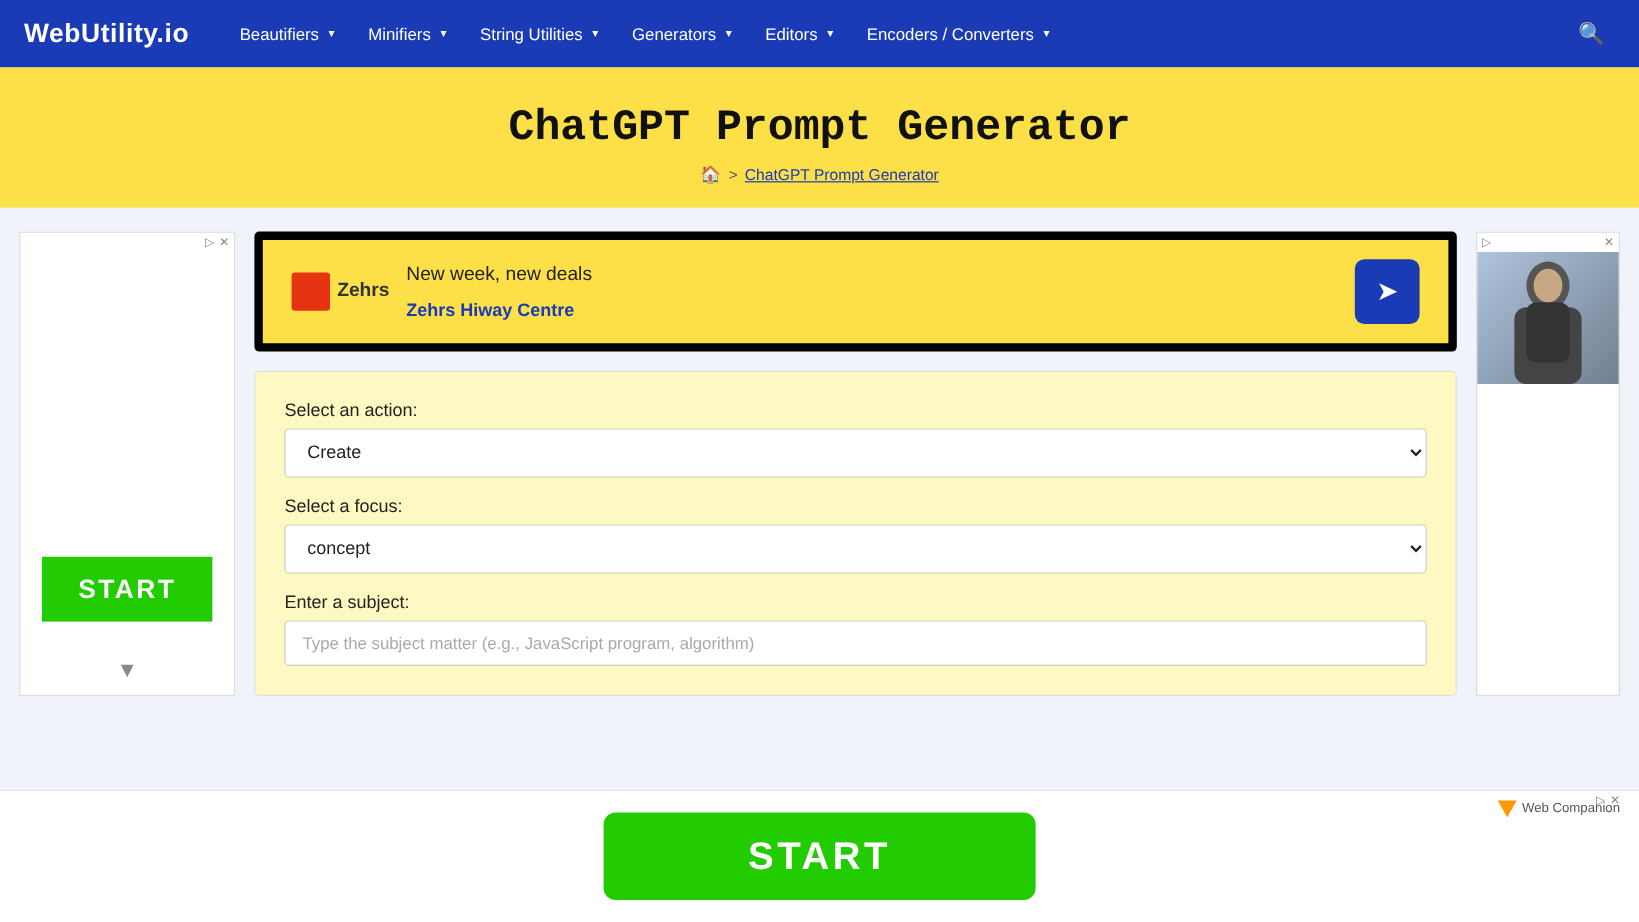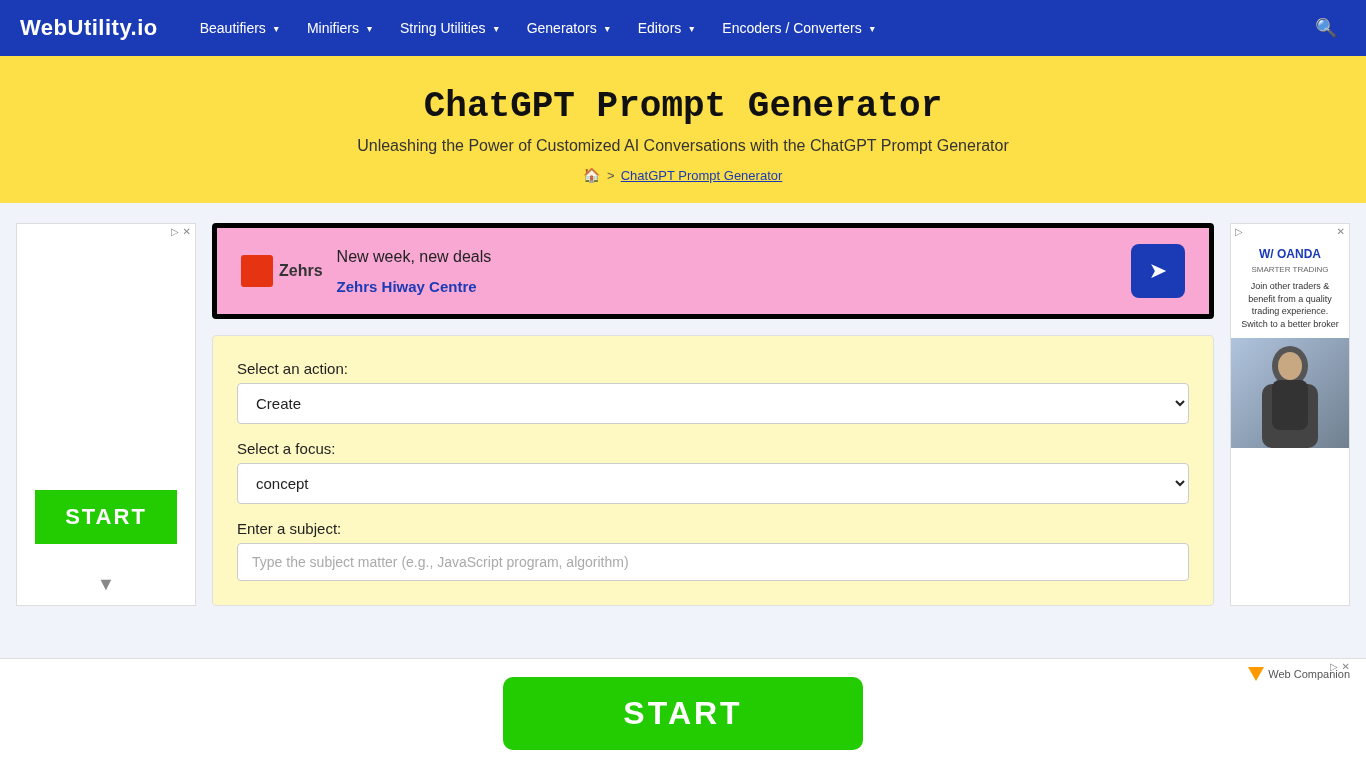--- a/index.html
+++ b/index.html
@@ -123,22 +123,22 @@
     
     .center-content {
       flex: 1;
       display: flex;
       flex-direction: column;
       gap: 16px;
     }
 
     
     .ad-banner {
-      background: #f9a8d4;
-      border: 5px solid #000000;
+      background: #fde047;
+      border: 7px solid #000000;
       display: flex;
       align-items: center;
       justify-content: space-between;
       padding: 16px 24px;
       border-radius: 4px;
     }
     .ad-banner-left {
       display: flex;
       align-items: center;
       gap: 14px;
@@ -351,21 +351,20 @@
     <div class="nav-item">
       <span>Encoders / Converters</span>
       <span class="chevron">▾</span>
     </div>
   </div>
   <div class="nav-search">🔍</div>
 </nav>
 
 <div class="hero">
   <h1 class="hero-title">ChatGPT Prompt Generator</h1>
-  <p class="hero-subtitle">Unleashing the Power of Customized AI Conversations with the ChatGPT Prompt Generator</p>
   <div class="breadcrumb">
     <span class="home-icon">🏠</span>
     <span class="separator">&gt;</span>
     <span class="current">ChatGPT Prompt Generator</span>
   </div>
 </div>
 
 <div class="main-layout">
 
   <div class="left-ad">
@@ -419,27 +418,20 @@
       </div>
     </div>
 
   </div>
 
   <div class="right-ad">
     <div class="right-ad-top-bar">
       <span style="font-size:10px; color:#888;">▷</span>
       <span style="font-size:10px; color:#888; cursor:pointer;">✕</span>
     </div>
-    <div class="oanda-content">
-      <div class="oanda-logo">
-        <span style="color:#1a3bb5; font-weight:900; font-size:12px;">W/ OANDA</span>
-      </div>
-      <div class="oanda-tagline">SMARTER TRADING</div>
-      <div class="oanda-body">Join other traders &amp; benefit from a quality trading experience. Switch to a better broker</div>
-    </div>
     <div class="oanda-img">
 
       <svg width="80" height="110" viewBox="0 0 80 110">
         <ellipse cx="40" cy="28" rx="18" ry="20" fill="#555"></ellipse>
         <rect x="12" y="46" width="56" height="64" rx="10" fill="#444"></rect>
         <ellipse cx="40" cy="28" rx="12" ry="14" fill="#c8a882"></ellipse>
         <rect x="22" y="42" width="36" height="50" rx="8" fill="#333"></rect>
       </svg>
     </div>
   </div>

